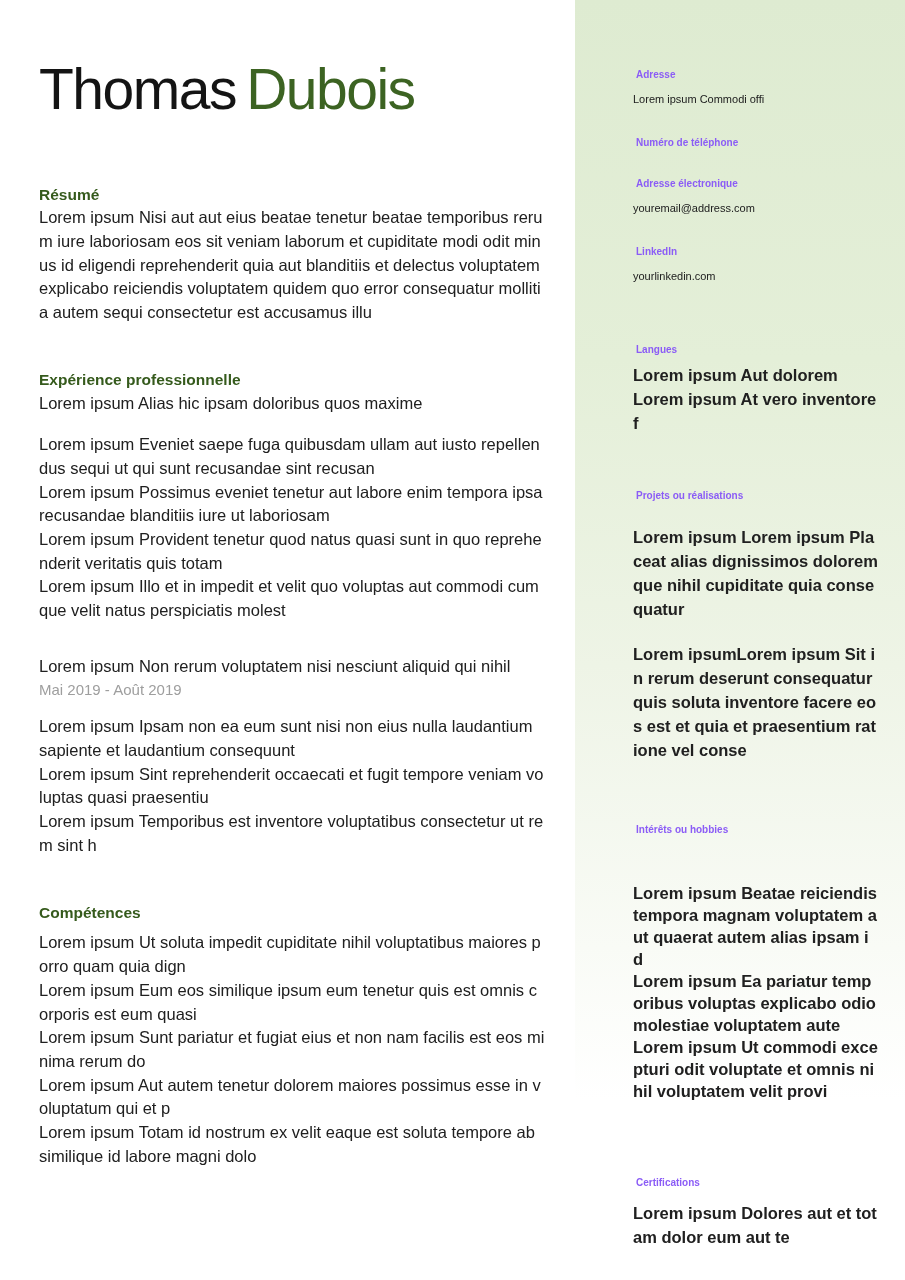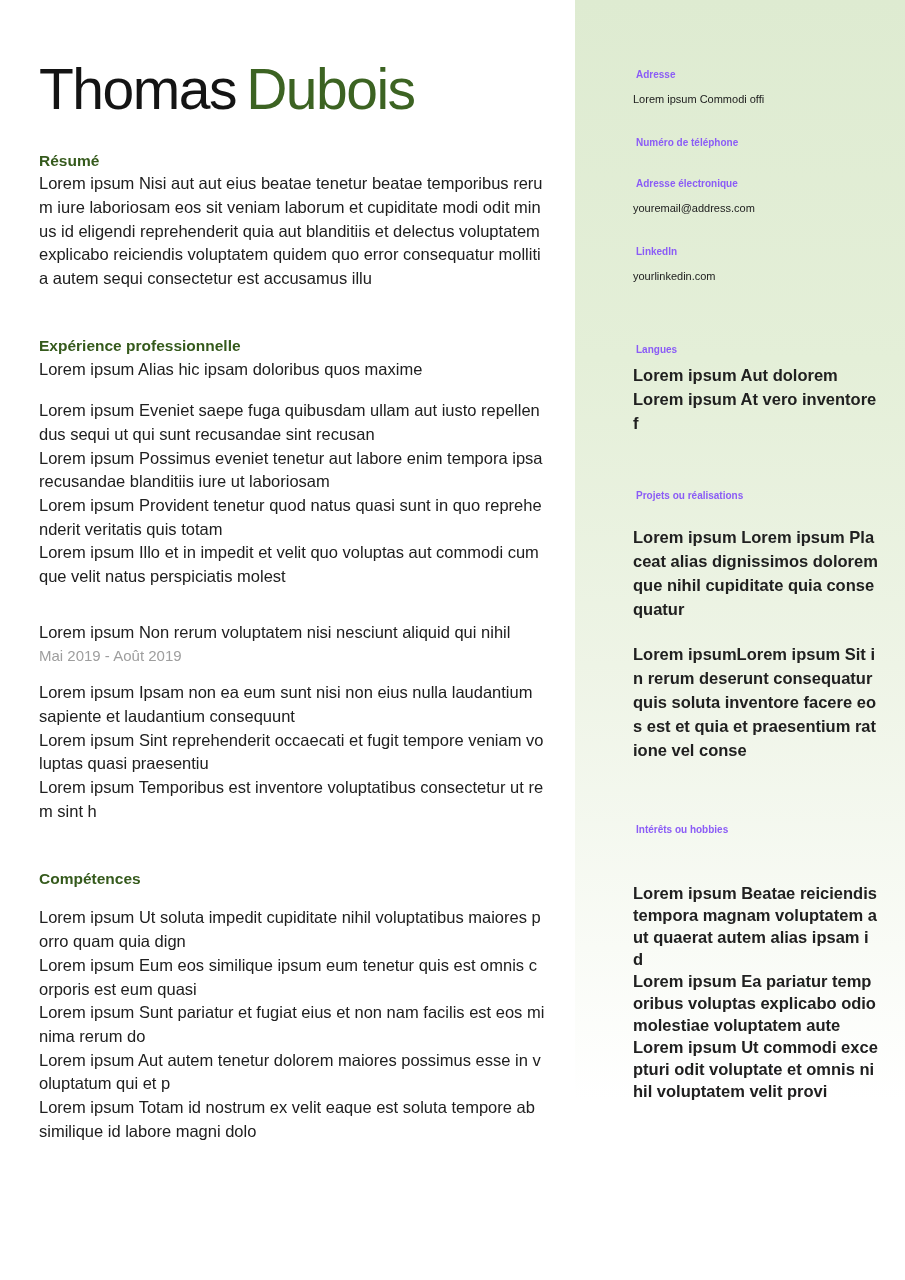--- a/index.html
+++ b/index.html
@@ -18,28 +18,28 @@
 
   .name{margin:56px 0 0 0;font-size:57px;font-weight:500;letter-spacing:-1.5px;
         line-height:1.16;color:#141414;}
   .name .last{color:#3c6322;margin-left:0.18em;}
 
   .h-left{font-size:15.5px;font-weight:700;color:#355a1c;line-height:21px;}
   .body-text{font-size:16.5px;line-height:23.7px;word-break:break-all;margin:0;}
   .job-title{font-size:16.5px;line-height:24.5px;margin-top:1px;}
   .date{font-size:15px;line-height:21px;color:#9e9e9e;margin-top:1px;}
 
-  .mt-resume-h{margin-top:28px;}
+  .mt-resume-h{margin-top:62px;}
   .mt-body{margin-top:1px;}
   .mt-exp-h{margin-top:44px;}
   .mt-bullets1{margin-top:18px;}
   .mt-job2{margin-top:31px;}
   .mt-bullets2{margin-top:15px;}
   .mt-comp-h{margin-top:45px;}
-  .mt-skills{margin-top:17px;}
+  .mt-skills{margin-top:8px;}
 
   .s-label{font-size:10px;font-weight:700;color:#8b5cf6;line-height:18px;padding-left:3px;}
   .s-value{font-size:11px;line-height:24px;margin-top:3px;word-break:break-all;}
   .s-body{font-size:16.5px;line-height:24px;word-break:break-all;margin:0;font-weight:bold;}
   .s-body.tight{line-height:22px;}
 
   .mt-contact-first{margin-top:66px;}
   .mt-contact{margin-top:23px;}
   .mt-langues{margin-top:53px;}
   .mt-langues-items{margin-top:4px;}
@@ -134,14 +134,18 @@
 
     <div>
       <div class="s-label mt-hobbies">Intérêts ou hobbies</div>
       <div class="mt-hobbies-items">
         <div class="s-body tight">Lorem ipsum Beatae reiciendis tempora magnam voluptatem aut quaerat autem alias ipsam id</div>
         <div class="s-body tight">Lorem ipsum Ea pariatur temporibus voluptas explicabo odio molestiae voluptatem aute</div>
         <div class="s-body tight">Lorem ipsum Ut commodi excepturi odit voluptate et omnis nihil voluptatem velit provi</div>
       </div>
     </div>
 
+    <div>
+      <div class="s-label mt-cert">Certifications</div>
+      <p class="s-body mt-cert-body">Lorem ipsum Dolores aut et totam dolor eum aut te</p>
+    </div>
   </div>
 </div>
 
 </body></html>

